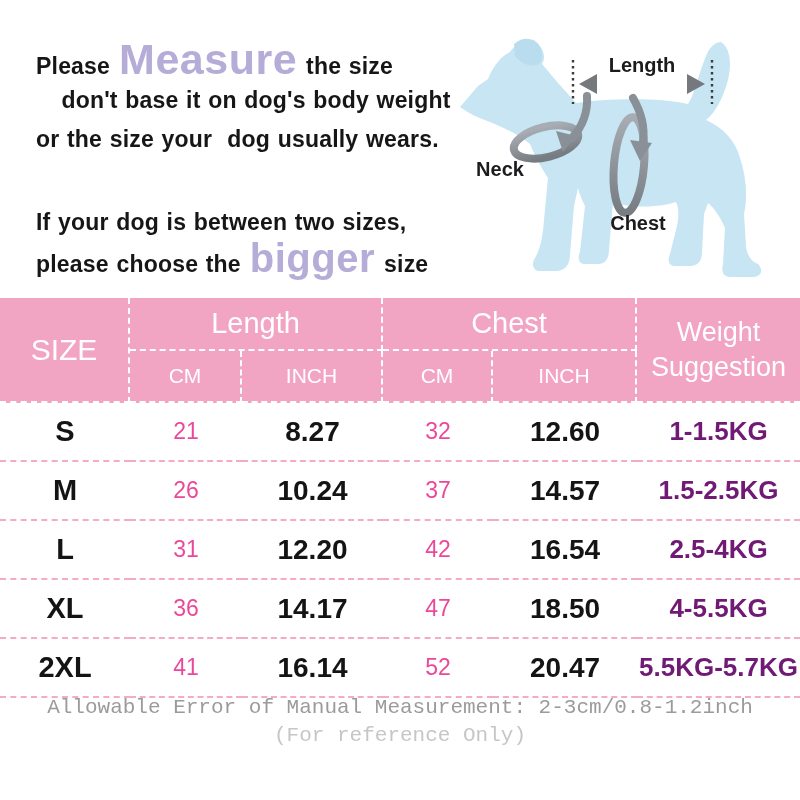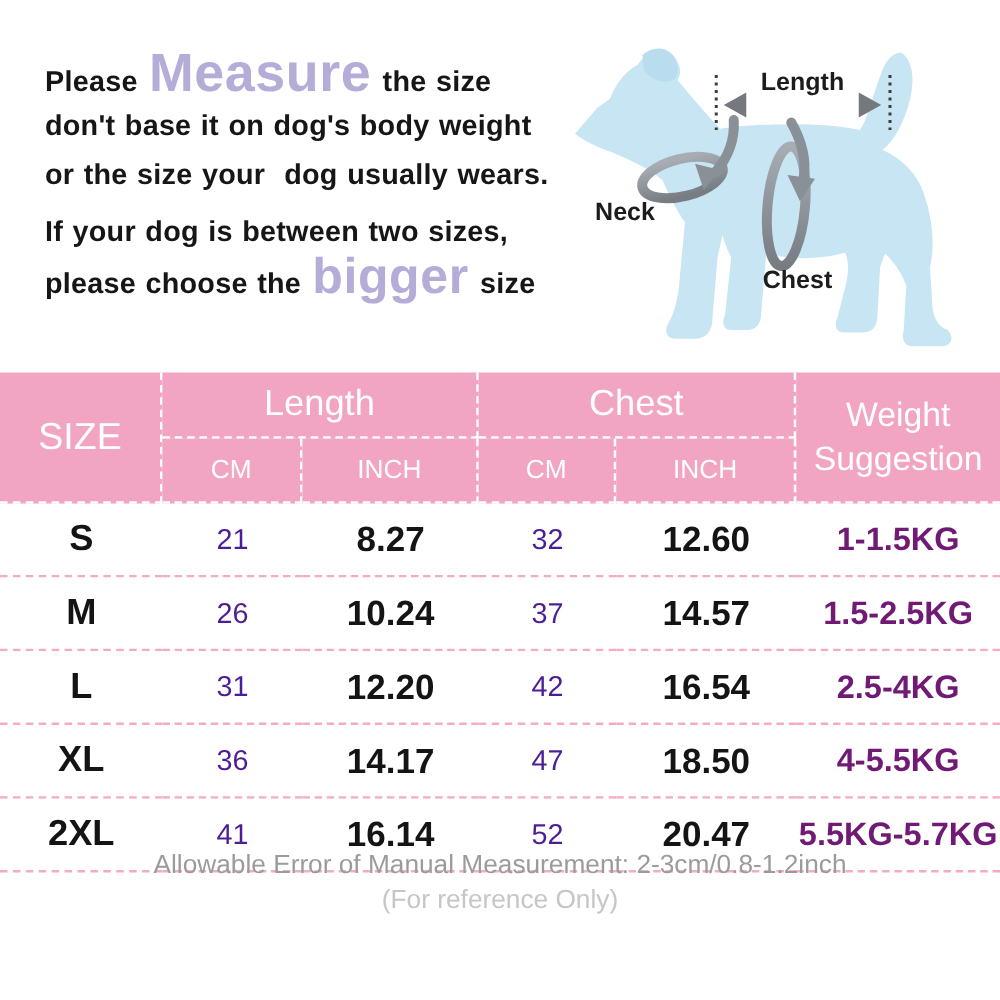--- a/index.html
+++ b/index.html
@@ -20,23 +20,23 @@
     color: #161616;
     font-weight: 800;
     letter-spacing: 0.2px;
     word-spacing: 1px;
   }
   .intro .ln { font-size: 23px; line-height: 27px; white-space: pre-wrap; }
   .baseline-row { display: flex; align-items: baseline; gap: 9px; white-space: nowrap; }
   .accent-big { font-size: 43px; line-height: 1; font-weight: 800; color: #b5acd8; letter-spacing: 0.5px; }
   .accent-big.second { font-size: 40px; }
   .l2 { margin-top: -3px; }
-  .l3 { margin-top: 6px; }
+  .l3 { margin-top: 6px; text-align: center; }
   .l4 { margin-top: 12px; }
-  .l5 { margin-top: 19px; }
+  .l5 { margin-top: 56px; }
   .l6 { margin-top: 2px; }
 
   
   .dog-figure {
     position: absolute;
     left: 430px;
     top: 0px;
     width: 370px;
     height: 292px;
   }
@@ -79,31 +79,32 @@
   th.h-unit { font-size: 21px; border-right: 2px dashed #fff; border-bottom: 2px dashed #fff; }
   th.h-weight .wline { display: block; }
 
   tbody td {
     height: 59px;
     border-bottom: 2px dashed #f3abc7;
     vertical-align: middle;
     background: #ffffff;
   }
   td.cell-size   { font-size: 29px; font-weight: 700; color: #141414; }
-  td.cell-cm     { font-size: 23px; font-weight: 400; color: #4c1d95; }
+  td.cell-cm     { font-size: 23px; font-weight: 400; color: #ec4899; }
   td.cell-inch   { font-size: 28px; font-weight: 700; color: #141414; }
   td.cell-weight { font-size: 26px; font-weight: 700; color: #701a75; }
 
   
   .footnote {
     position: absolute;
-    top: 678px;
+    top: 694px;
     left: 0;
     width: 800px;
     text-align: center;
+    font-family: Liberation Mono, monospace;
   }
   .footnote .f1 { font-size: 21px; line-height: 28px; color: #9b9b9b; }
   .footnote .f2 { font-size: 21px; line-height: 27px; color: #c6c6c6; }
 </style>
 </head>
 <body>
 
 <div class="intro">
   <div class="baseline-row">
     <span class="ln">Please</span>

